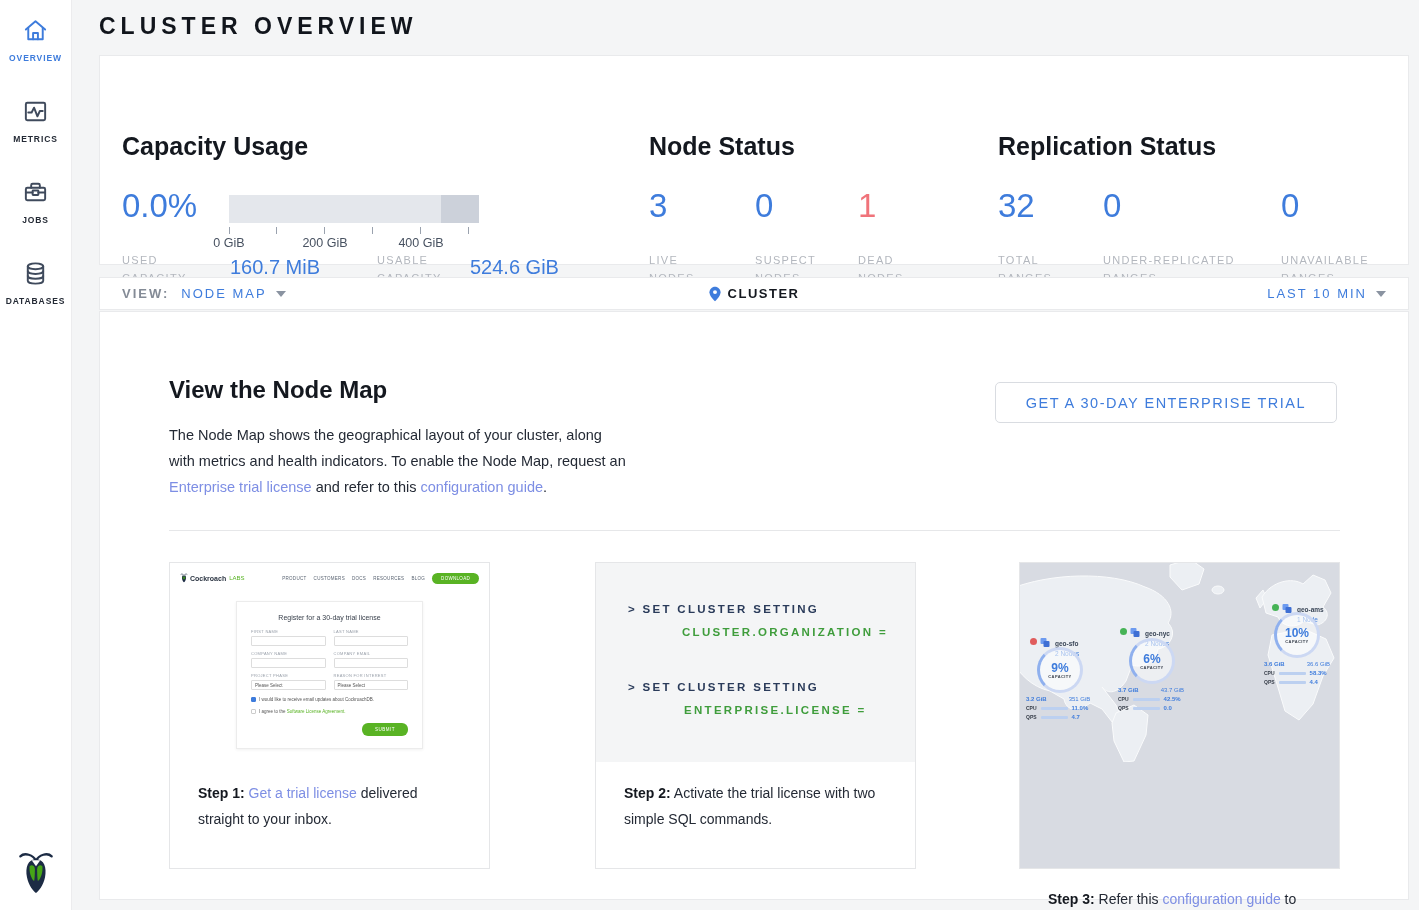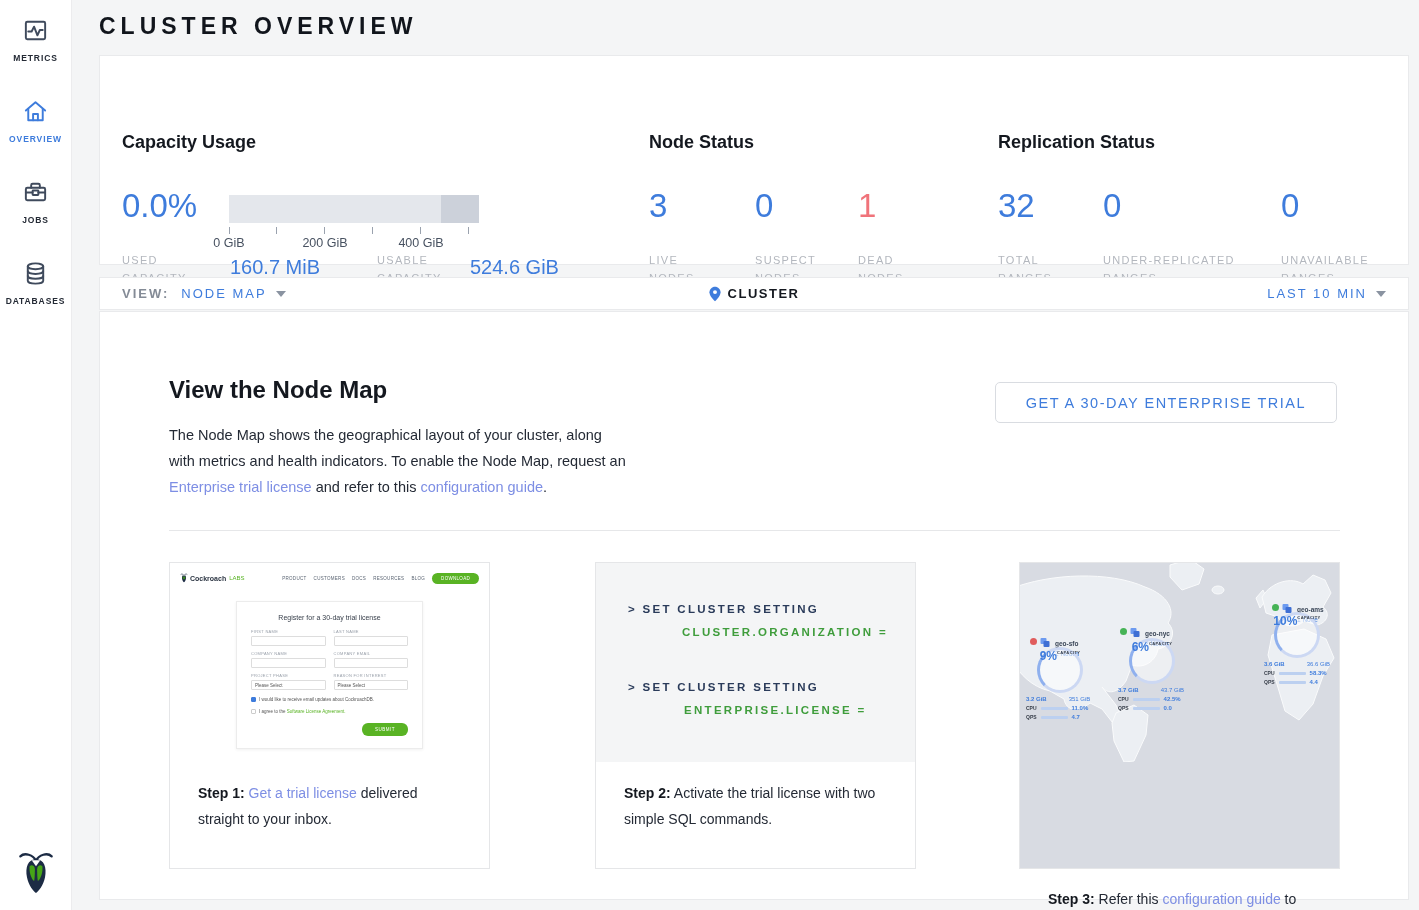--- a/index.html
+++ b/index.html
@@ -16,21 +16,21 @@
   .side-logo { position:absolute; left:0; bottom:10px; width:72px; text-align:center; }
 
   
   .page-title { position:absolute; left:99px; top:13px; font-size:23px; font-weight:bold; letter-spacing:5px; color:#11151c; }
 
   
   .card { position:absolute; left:99px; width:1310px; background:#fff; border:1px solid #e9eaec; }
 
   
   .stats-card { top:55px; height:210px; }
-  .stat-title { position:absolute; top:76px; font-size:18px; font-weight:600; color:#14181f; }
+  .stat-title { position:absolute; top:76px; font-size:25px; font-weight:600; color:#14181f; }
   .stat-title.t-cap { left:22px; }  .stat-title.t-node { left:549px; }  .stat-title.t-rep { left:898px; }
   .big-num { position:absolute; top:132px; font-size:33px; font-weight:500; color:#3e7cdc; line-height:36px; }
   .big-num.dead { color:#f0737a; }
   .stat-label { position:absolute; top:195px; font-size:11px; letter-spacing:1.3px; color:#b3b7be; line-height:18px; }
   .w60{width:66px;} .w150{width:160px;} .w110{width:116px;}
 
   .cap-pct { left:22px; }
   .cap-bar { position:absolute; left:129px; top:139px; width:250px; height:28px; }
   .cap-bar .seg-light { position:absolute; left:0; top:0; width:212px; height:28px; background:#e4e7ec; }
   .cap-bar .seg-dark  { position:absolute; left:212px; top:0; width:38px; height:28px; background:#ccd1da; }
@@ -90,46 +90,46 @@
   
   .map-area { width:100%; height:100%; position:relative; background:#d8dbe2; }
   .map-area svg.world { position:absolute; left:0; top:0; }
   .locality { position:absolute; }
   .loc-header { display:flex; align-items:flex-start; gap:2px; }
   .loc-badge { width:7px; height:7px; border-radius:50%; flex:none; margin-top:1px; }
   .loc-badge.dead { background:#e05c5c; } .loc-badge.live { background:#46b356; }
   .loc-names { line-height:7px; margin-left:2px; }
   .loc-name { font-size:6.5px; font-weight:bold; color:#3a4657; }
   .loc-nodes { font-size:6.5px; color:#3e7cdc; }
-  .loc-ring { position:absolute; width:46px; height:46px; border-radius:50%; border:3px solid #ccd8f3; border-left-color:#8fb0ee; background:rgba(255,255,255,0.55); display:flex; flex-direction:row; align-items:flex-start; justify-content:center; }
+  .loc-ring { position:absolute; width:46px; height:46px; border-radius:50%; border:3px solid #ccd8f3; border-left-color:#8fb0ee; background:rgba(255,255,255,0.55); display:flex; flex-direction:column; align-items:center; justify-content:center; }
   .loc-pct { font-size:12px; font-weight:bold; color:#3e7cdc; line-height:12px; }
   .loc-cap { font-size:4px; letter-spacing:0.4px; color:#39404c; font-weight:bold; }
   .loc-row { position:absolute; display:flex; align-items:center; gap:4px; font-size:6px; color:#3e7cdc; white-space:nowrap; }
   .loc-row .k { font-size:5px; font-weight:bold; color:#39404c; }
   .loc-row .bar { width:27px; height:3px; background:#bcd0f0; border-radius:1px; }
   .loc-row .v { font-weight:bold; }
 </style>
 </head>
 <body>
 
 <nav class="sidebar">
-  <div class="nav-item">
-    <svg class="nav-icon" viewBox="0 0 28 28" fill="none" stroke="currentColor" stroke-width="2" stroke-linecap="round" stroke-linejoin="round">
-      <rect x="4" y="5" width="20" height="18" rx="1.5"></rect>
-        <path d="M6.5 15 L10 15 L12.5 10 L16 19 L18.5 13.5 L21.5 13.5"></path>
-    </svg>
-    <span class="nav-label">METRICS</span>
-  </div>
   <div class="nav-item active">
     <svg class="nav-icon" viewBox="0 0 28 28" fill="none" stroke="currentColor" stroke-width="2" stroke-linecap="round" stroke-linejoin="round">
       <path d="M4 13 L14 4.5 L24 13"></path>
         <path d="M6.5 11.5 V23 H21.5 V11.5"></path>
         <path d="M11.5 23 V16.5 H16.5 V23"></path>
     </svg>
     <span class="nav-label">OVERVIEW</span>
+  </div>
+  <div class="nav-item">
+    <svg class="nav-icon" viewBox="0 0 28 28" fill="none" stroke="currentColor" stroke-width="2" stroke-linecap="round" stroke-linejoin="round">
+      <rect x="4" y="5" width="20" height="18" rx="1.5"></rect>
+        <path d="M6.5 15 L10 15 L12.5 10 L16 19 L18.5 13.5 L21.5 13.5"></path>
+    </svg>
+    <span class="nav-label">METRICS</span>
   </div>
   <div class="nav-item">
     <svg class="nav-icon" viewBox="0 0 28 28" fill="none" stroke="currentColor" stroke-width="2" stroke-linecap="round" stroke-linejoin="round">
       <rect x="4" y="9" width="20" height="13" rx="1.5"></rect>
       <path d="M9.5 9 V6.5 C9.5 5.7 10.2 5 11 5 H17 C17.8 5 18.5 5.7 18.5 6.5 V9"></path>
       <path d="M4 14 H11 M17 14 H24"></path>
       <rect x="11" y="12" width="6" height="4.5" rx="0.5"></rect>
     </svg>
     <span class="nav-label">JOBS</span>
   </div>

